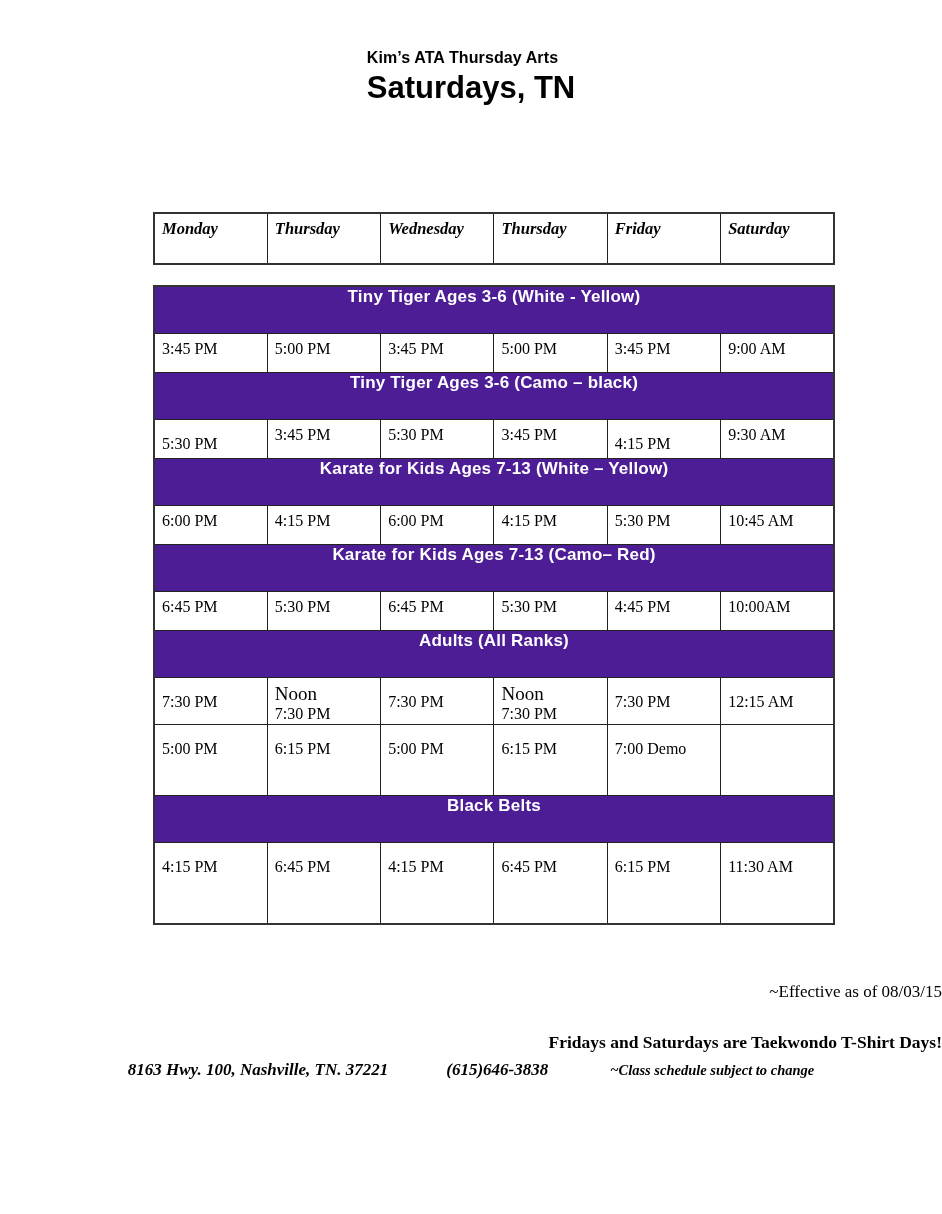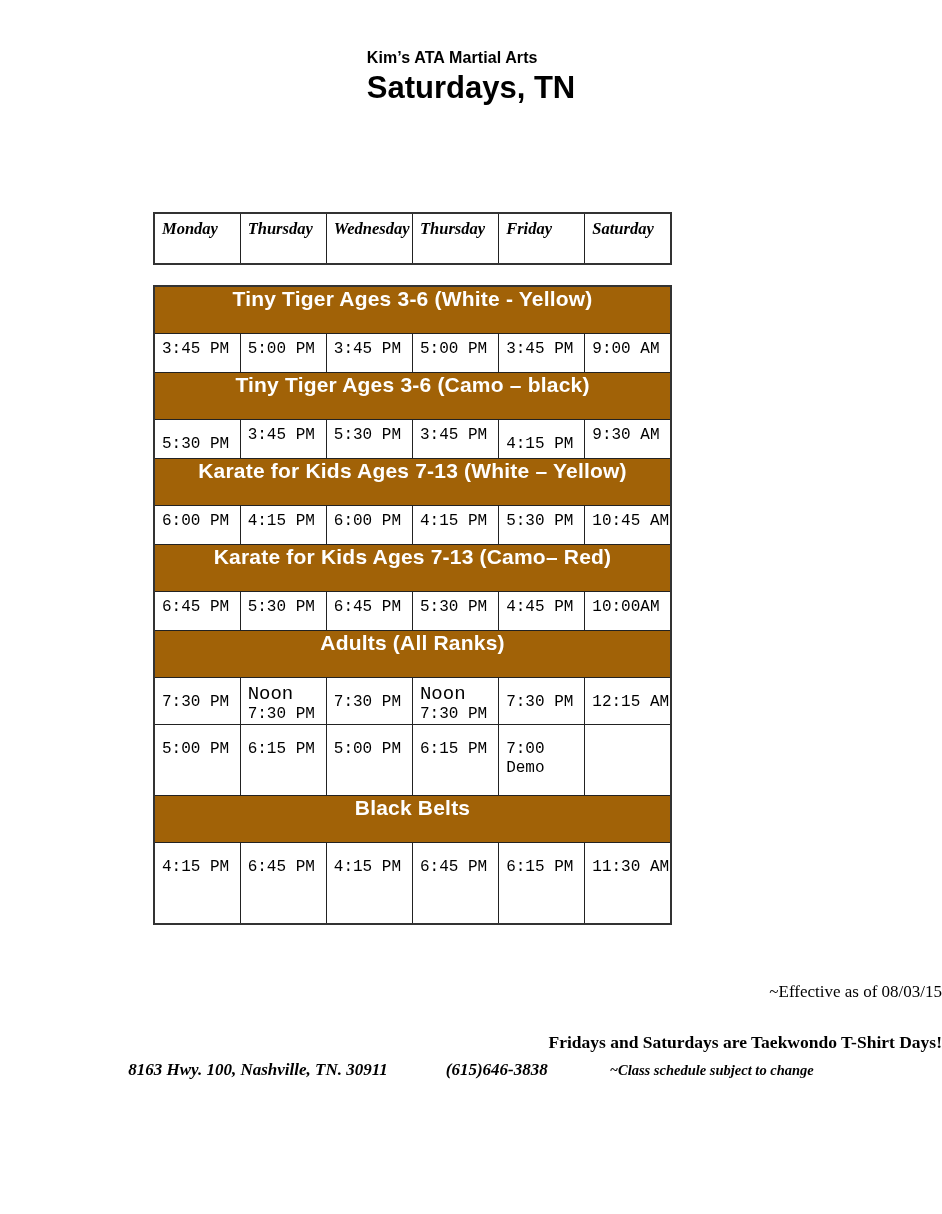--- a/index.html
+++ b/index.html
@@ -52,21 +52,21 @@
   
   .sched-wrap {
     position: absolute;
     left: 153px;
     top: 212px;
     width: 634px;
   }
 
   table.grid {
     border-collapse: collapse;
-    width: 519px;
+    width: 682px;
     table-layout: fixed;
   }
   table.grid td {
     border: 1px solid #222222;
     padding: 0;
     vertical-align: top;
   }
 
   
   .days-table { margin-bottom: 20px; }
@@ -79,35 +79,35 @@
     padding: 5px 0 0 7px !important;
     vertical-align: top;
   }
 
   .outer {
     border: 2px solid #333333;
   }
 
   
   .banner td {
-    background: #a16207;
+    background: #4c1d95;
     color: #ffffff;
     border: 1px solid #000000;
     height: 46px;
     text-align: center;
     vertical-align: middle;
     font-family: "Liberation Sans", sans-serif;
     font-weight: bold;
-    font-size: 21px;
+    font-size: 17px;
     letter-spacing: 0.2px;
   }
 
   
   .time-cell {
-    font-family: Liberation Mono, monospace;
+    font-family: Liberation Serif, serif;
     font-size: 16px;
     padding: 6px 0 0 7px !important;
     line-height: 1.18;
     vertical-align: top;
   }
   .row-h38 .time-cell { height: 32px; }
   .row-h70 .time-cell { height: 64px; }
   .row-h80 .time-cell { height: 74px; }
 
   .time-cell .sub {
@@ -153,21 +153,21 @@
     font-size: 14.5px;
   }
 </style>
 </head>
 <body>
 
 <div class="header">
 
 
   <div class="org-block">
-    <div class="org-line1">Kim’s ATA Martial Arts</div>
+    <div class="org-line1">Kim’s ATA Thursday Arts</div>
     <div class="org-line2">Saturdays, TN</div>
   </div>
 </div>
 
 <div class="sched-wrap">
 
   <table class="grid days-table outer">
     <tbody>
         <tr>
       <td class="day-cell">Monday</td>
@@ -307,17 +307,17 @@
     </tr>
 
   </tbody>
     </table>
 </div>
 
 <div class="footer">
   <div class="effective">~Effective as of 08/03/15</div>
   <div class="tshirt">Fridays and Saturdays are Taekwondo T-Shirt Days!</div>
   <div class="addr-row">
-    <span class="addr">8163 Hwy. 100, Nashville, TN. 30911</span>
+    <span class="addr">8163 Hwy. 100, Nashville, TN. 37221</span>
     <span class="phone">(615)646-3838</span>
     <span class="note">~Class schedule subject to change</span>
   </div>
 </div>
 
 </body></html>

